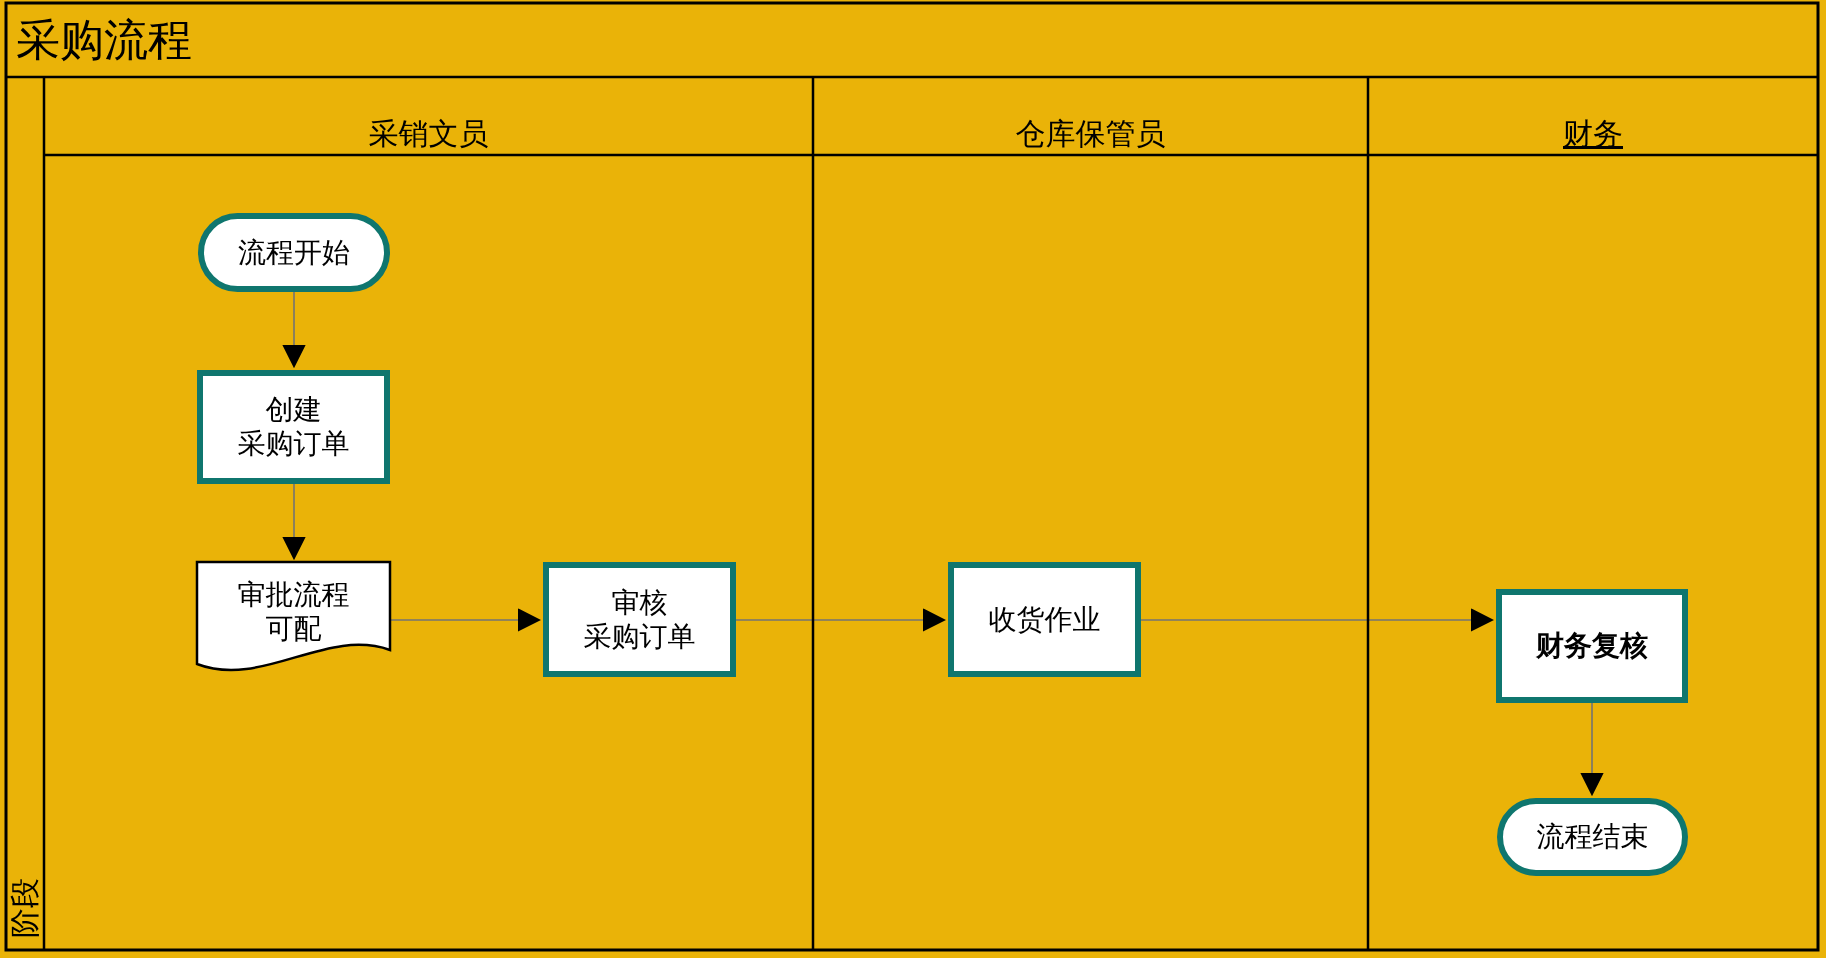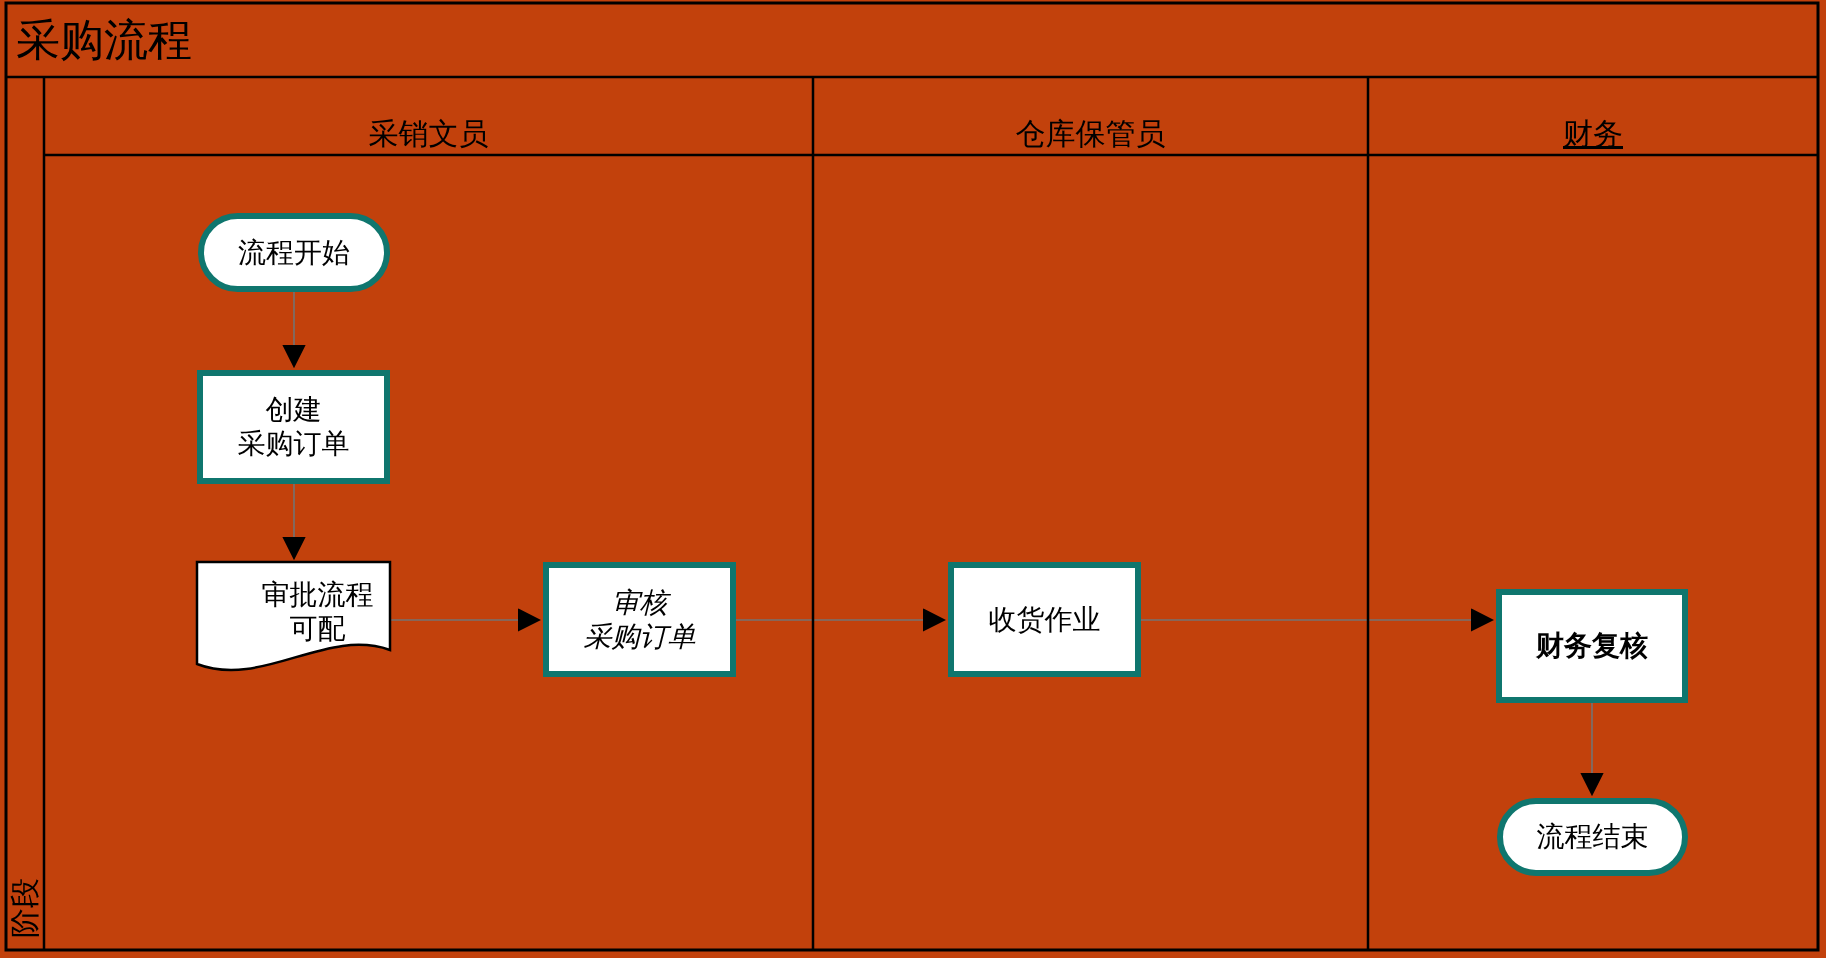--- a/index.html
+++ b/index.html
@@ -5,21 +5,21 @@
   html, body {
     margin: 0;
     padding: 0;
     background: #ffffff;
     font-family: "Liberation Sans", "DejaVu Sans", sans-serif;
   }
   #stage {
     position: relative;
     width: 1826px;
     height: 958px;
-    background: #c2410c;
+    background: #eab308;
     overflow: hidden;
   }
   #wires {
     position: absolute;
     left: 0; top: 0;
     width: 1826px; height: 958px;
   }
   .diagram-title {
     position: absolute;
     left: 16px;
@@ -73,26 +73,25 @@
     display: flex;
     align-items: center;
     justify-content: center;
     text-align: center;
     white-space: pre-line;
     font-size: 28px;
     line-height: 1.2;
     color: #000000;
     background: transparent;
     border: none;
-    margin-left: 24px;
   }
   .node-start          { left: 198px;  top: 213px; width: 192px; height: 79px;  }
   .node-create-po      { left: 197px;  top: 370px; width: 193px; height: 114px; }
   .node-approval-doc   { left: 197px;  top: 566px; width: 193px; height: 92px;  }
-  .node-review-po      { left: 543px;  top: 562px; width: 193px; height: 115px; font-style: italic; }
+  .node-review-po      { left: 543px;  top: 562px; width: 193px; height: 115px; }
   .node-receiving      { left: 948px;  top: 562px; width: 193px; height: 115px; }
   .node-finance-review { left: 1496px; top: 589px; width: 192px; height: 114px; font-weight: bold; }
   .node-end            { left: 1497px; top: 798px; width: 191px; height: 78px;  }
 </style>
 </head>
 <body>
 
 <div id="stage">
 
   <svg id="wires" viewBox="0 0 1826 958" xmlns="http://www.w3.org/2000/svg">

